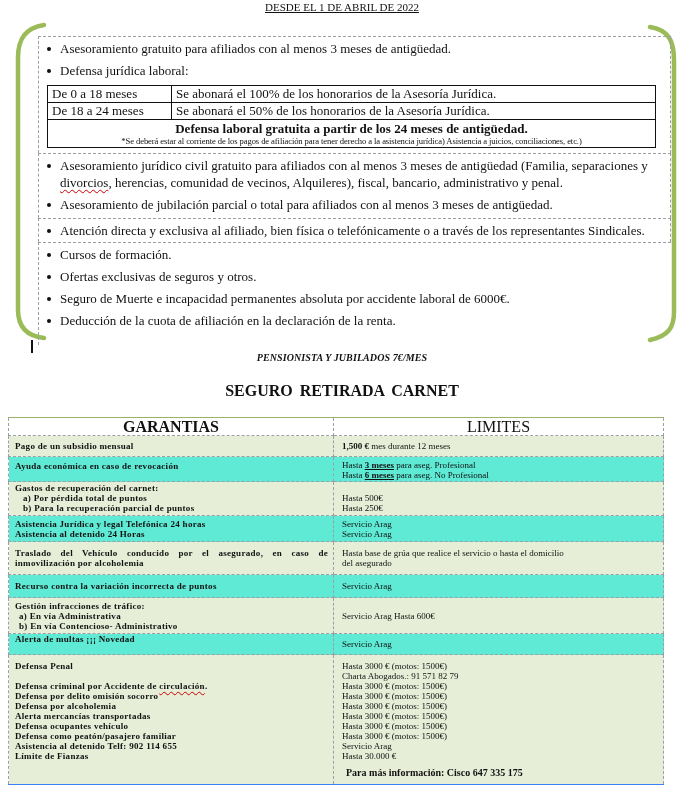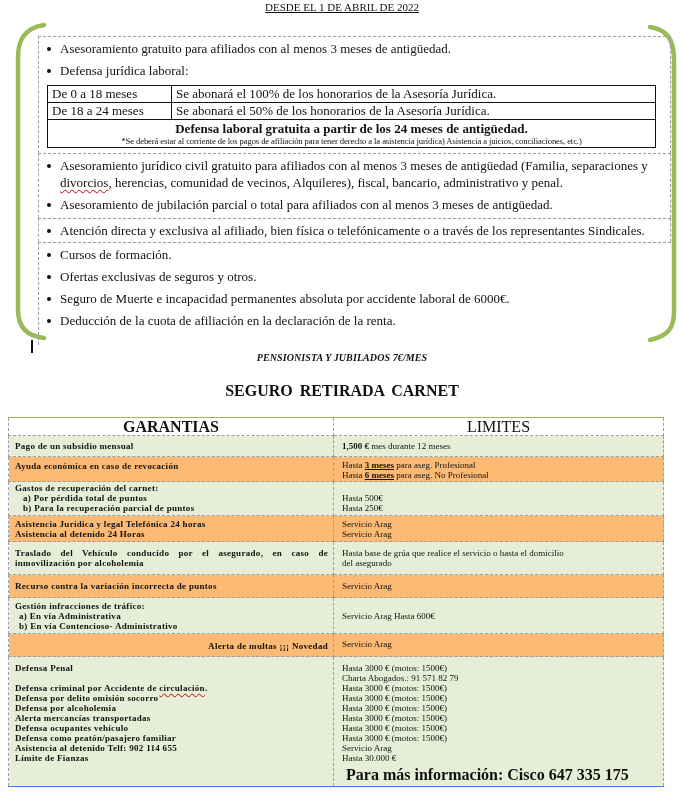--- a/index.html
+++ b/index.html
@@ -63,25 +63,25 @@
   }
   table.ins thead th {
     border-top: 1px solid #9bb26a; font-size: 16px; line-height: 16px; padding-top: 1px; padding-bottom: 0;
     background: #ffffff;
   }
   table.ins thead th.g { font-weight: bold; width: 325px; }
   table.ins thead th.l { font-weight: normal; }
   table.ins td { padding: 3px 5px 3px 6px; }
   table.ins td.l { padding-left: 8px; }
   tr.green td { background: #e7eed7; }
-  tr.white td { background: #fdba74; }
+  tr.white td { background: #5eead4; }
   .lbl { font-weight: bold; letter-spacing: 0.3px; }
   .lbl-j { text-align: justify; }
   .mid { vertical-align: middle !important; }
-  .contact { font-size: 16px; font-weight: bold; padding-left: 4px; margin-top: 4px; line-height: 16px; }
+  .contact { font-size: 10px; font-weight: bold; padding-left: 4px; margin-top: 4px; line-height: 16px; }
   tr.last td { border-bottom: 1px solid #3b82f6; }
 </style>
 </head>
 <body>
 
 <div class="top-title">DESDE EL 1 DE ABRIL DE 2022</div>
 
 <div class="bracket" style="left:14px; top:22px;">
   <svg width="36" height="320" viewBox="0 0 36 320">
     <path d="M30 3 C 12 6, 4 16, 4 36 L 4 288 C 4 304, 12 314, 30 316" fill="none" stroke="#9bbb59" stroke-width="4.5" stroke-linecap="round"></path>
@@ -213,21 +213,21 @@
     <tr class="green">
       <td class="g" style="padding-top:3px; padding-bottom:2px;">
         <div class="lbl">Gestión infracciones de tráfico:</div>
         <div class="lbl" style="padding-left:4px">a) En vía Administrativa</div>
         <div class="lbl" style="padding-left:4px">b) En vía Contencioso- Administrativo</div>
       </td>
       <td class="l mid"><span>Servicio Arag Hasta 600€</span></td>
     </tr>
 
     <tr class="white">
-      <td class="g" style="padding-top:7px; padding-bottom:5px;text-align:right;"><span class="lbl">Alerta de multas ¡¡¡ Novedad</span></td>
+      <td class="g" style="padding-top:0; padding-bottom:5px;"><span class="lbl">Alerta de multas ¡¡¡ Novedad</span></td>
       <td class="l" style="padding-top:5px; padding-bottom:5px;"><span>Servicio Arag</span></td>
     </tr>
 
     <tr class="green last">
       <td class="g" style="padding-top:6px; padding-bottom:4px;">
         <div class="lbl">Defensa Penal</div>
         <div style="height:10px"></div>
         <div class="lbl"><span>Defensa criminal por Accidente de </span><span class="squiggle">circulación</span><span>.</span></div>
         <div class="lbl">Defensa por delito omisión socorro</div>
         <div class="lbl">Defensa por alcoholemia</div>

